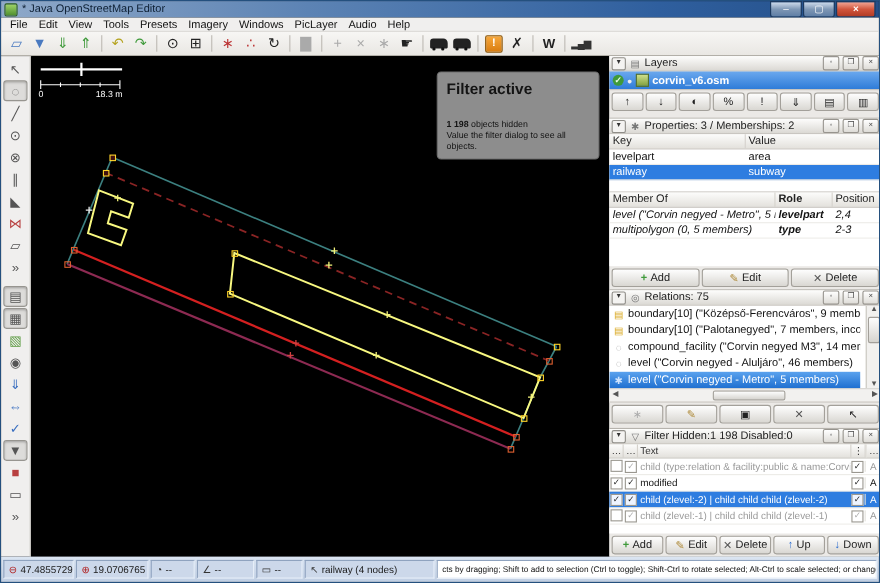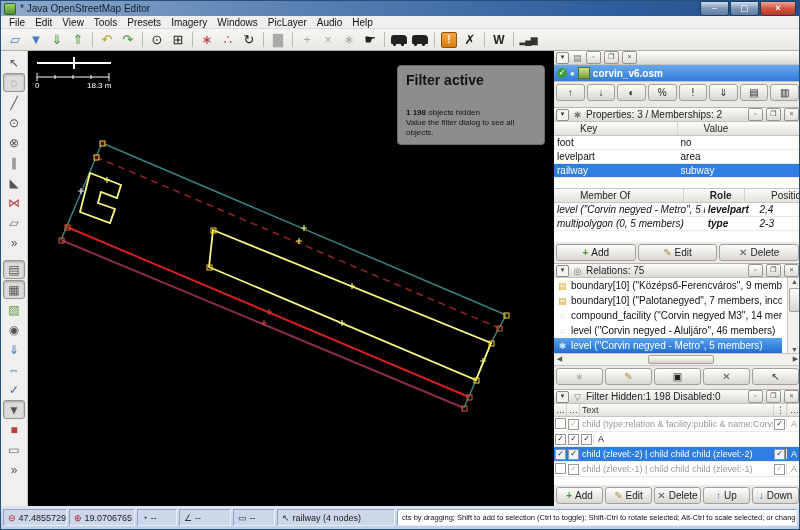--- a/index.html
+++ b/index.html
@@ -66,21 +66,21 @@
   .g-plus{color:#3f9a3a;font-weight:bold;} .g-pencil{color:#b08d3f;} .g-x{color:#555;}
   .g-up{color:#2f6fd0;font-weight:bold;} .g-down{color:#2f6fd0;font-weight:bold;}
   
   .layerrow{height:16px;background:linear-gradient(#6aa8ee,#2f7cd8);color:#fff;font-weight:bold;font-size:10px;
     display:flex;align-items:center;gap:3px;padding:0 3px;border-bottom:1px solid #c6c3bd;}
   .lr-check{color:#e8ffe8;background:#3f9a3a;border-radius:50%;width:10px;height:10px;font-size:8px;line-height:10px;text-align:center;}
   .lr-eye{font-size:8px;color:#eee;}
   .lr-file{width:10px;height:10px;background:linear-gradient(#cfe08a,#7fa040);border:1px solid #567028;}
   
   .tblhead{display:flex;background:linear-gradient(#fcfcfb,#e3e1dc);border-bottom:1px solid #c9c6c0;font-size:10px;color:#222;}
-  .tblhead>div{padding:0 3px;height:13px;line-height:13px;box-sizing:border-box;border-right:1px solid #d5d2cc;overflow:hidden;white-space:nowrap;margin-left:23px;}
+  .tblhead>div{padding:0 3px;height:13px;line-height:13px;box-sizing:border-box;border-right:1px solid #d5d2cc;overflow:hidden;white-space:nowrap;}
   .trow{display:flex;background:#fff;border-bottom:1px solid #eceae6;font-size:10px;color:#111;}
   .trow>div{padding:0 3px;height:13px;line-height:13px;box-sizing:border-box;overflow:hidden;white-space:nowrap;}
   .trow.sel{background:#2e7de0;color:#fff;}
   .colK{width:50%;} .colV{width:50%;}
   .colM{width:61%;} .colR{width:21%;font-weight:bold;} .colP{width:18%;}
   .ital{font-style:italic;}
   .tfill{flex:1;background:#fff;}
   
   .rlist{position:relative;background:#fff;border-bottom:1px solid #c9c6c0;height:75px;overflow:hidden;}
   .rrow{display:flex;align-items:center;gap:3px;height:15px;padding:0 2px 0 3px;font-size:10px;color:#111;
@@ -278,20 +278,21 @@
       <div class="nl">Value the filter dialog to see all objects.</div>
     </div>
   </div>
 
   <div class="rightpanel">
 
     <div class="panel" style="height:57px;">
       <div class="phead">
         <span class="collapse">▾</span>
         <span class="picon">▤</span>
+        <span class="ptitle">Layers</span>
         <span class="hbtn">◦</span>
         <span class="hbtn">❒</span>
         <span class="hbtn">×</span>
       </div>
       <div class="layerrow">
         <span class="lr-check">✓</span>
         <span class="lr-eye">●</span>
         <span class="lr-file"></span>
         <span>corvin_v6.osm</span>
       </div>
@@ -312,24 +313,20 @@
         <span class="collapse">▾</span>
         <span class="picon">✱</span>
         <span class="ptitle">Properties: 3 / Memberships: 2</span>
         <span class="hbtn">◦</span>
         <span class="hbtn">❒</span>
         <span class="hbtn">×</span>
       </div>
       <div class="tblhead">
         <div class="colK">Key</div>
         <div class="colV">Value</div>
-      </div>
-      <div class="trow">
-        <div class="colK">foot</div>
-          <div class="colV">no</div>
       </div>
       <div class="trow">
         <div class="colK">levelpart</div>
           <div class="colV">area</div>
       </div>
       <div class="trow sel">
         <div class="colK">railway</div>
           <div class="colV">subway</div>
       </div>
       <div style="height:10px;background:#fff;border-bottom:1px solid #c9c6c0;"></div>
@@ -440,20 +437,21 @@
       <div class="frow muted">
         <span class="fc1"><span class="cb"></span></span>
         <span class="fc2"><span class="cb dim on"></span></span>
         <span class="fctext">child (type:relation &amp; facility:public &amp; name:Corvin negyed M...</span>
         <span class="fc4"><span class="cb on"></span></span>
         <span class="fcm">A</span>
       </div>
       <div class="frow">
         <span class="fc1"><span class="cb on"></span></span>
         <span class="fc2"><span class="cb on"></span></span>
+        <span class="fctext">modified</span>
         <span class="fc4"><span class="cb on"></span></span>
         <span class="fcm">A</span>
       </div>
       <div class="frow sel">
         <span class="fc1"><span class="cb on"></span></span>
         <span class="fc2"><span class="cb on"></span></span>
         <span class="fctext">child (zlevel:-2) | child child child (zlevel:-2)</span>
         <span class="fc4"><span class="cb on"></span></span>
         <span class="fcm">A</span>
       </div>

